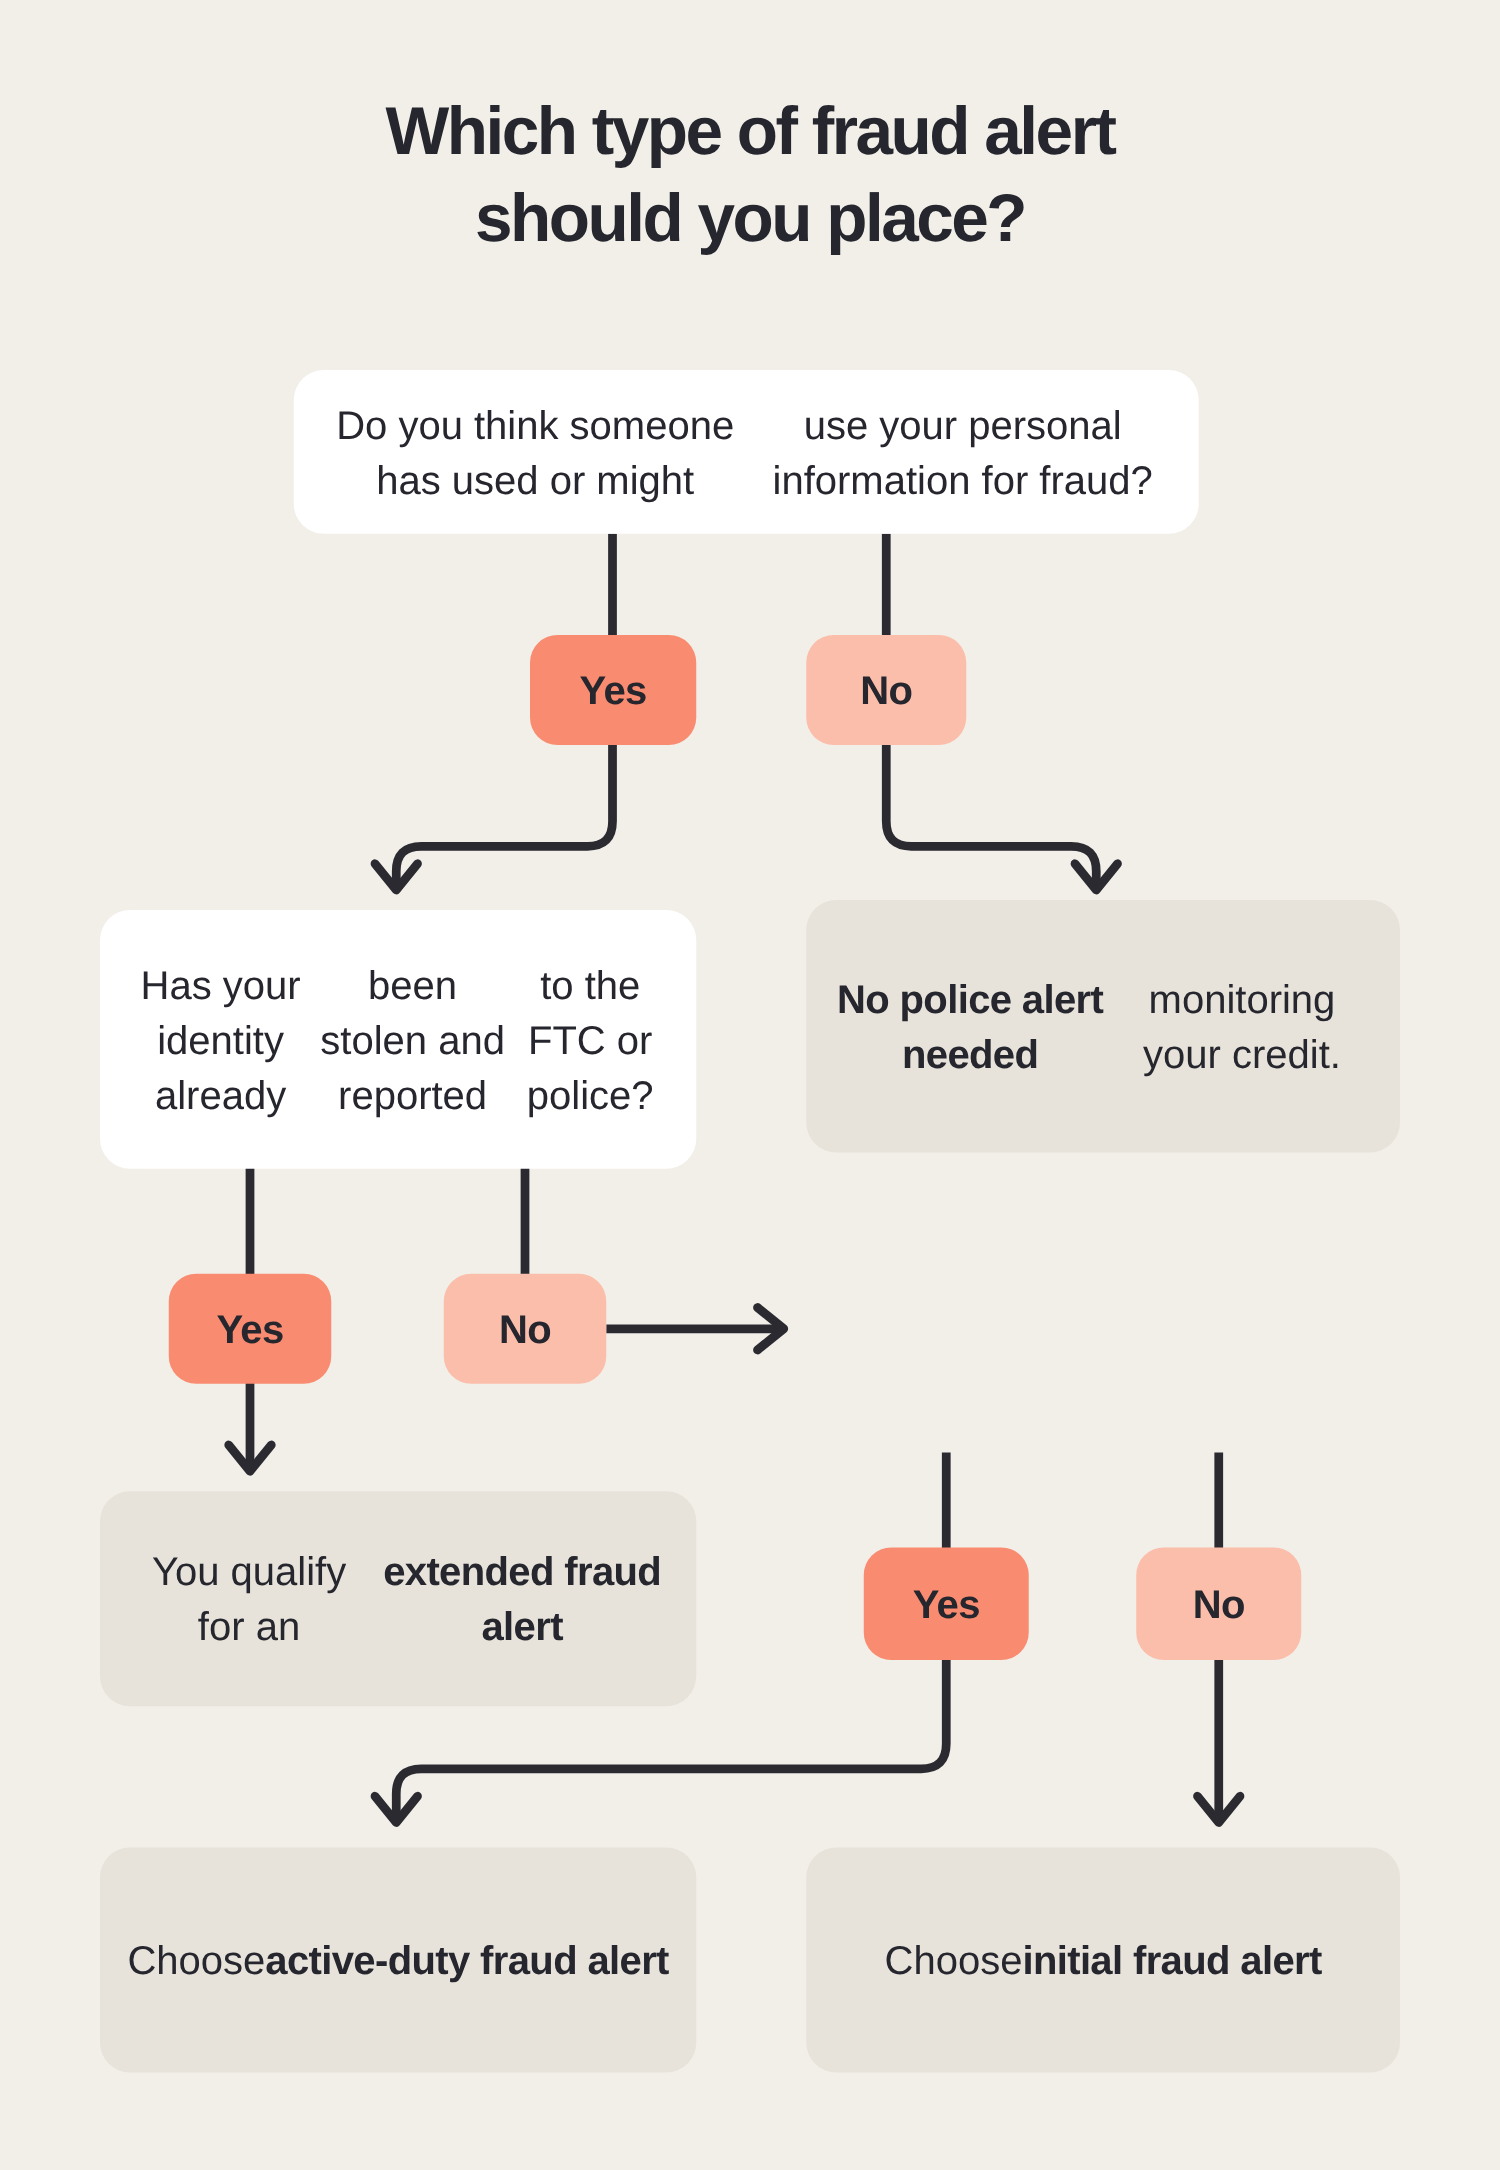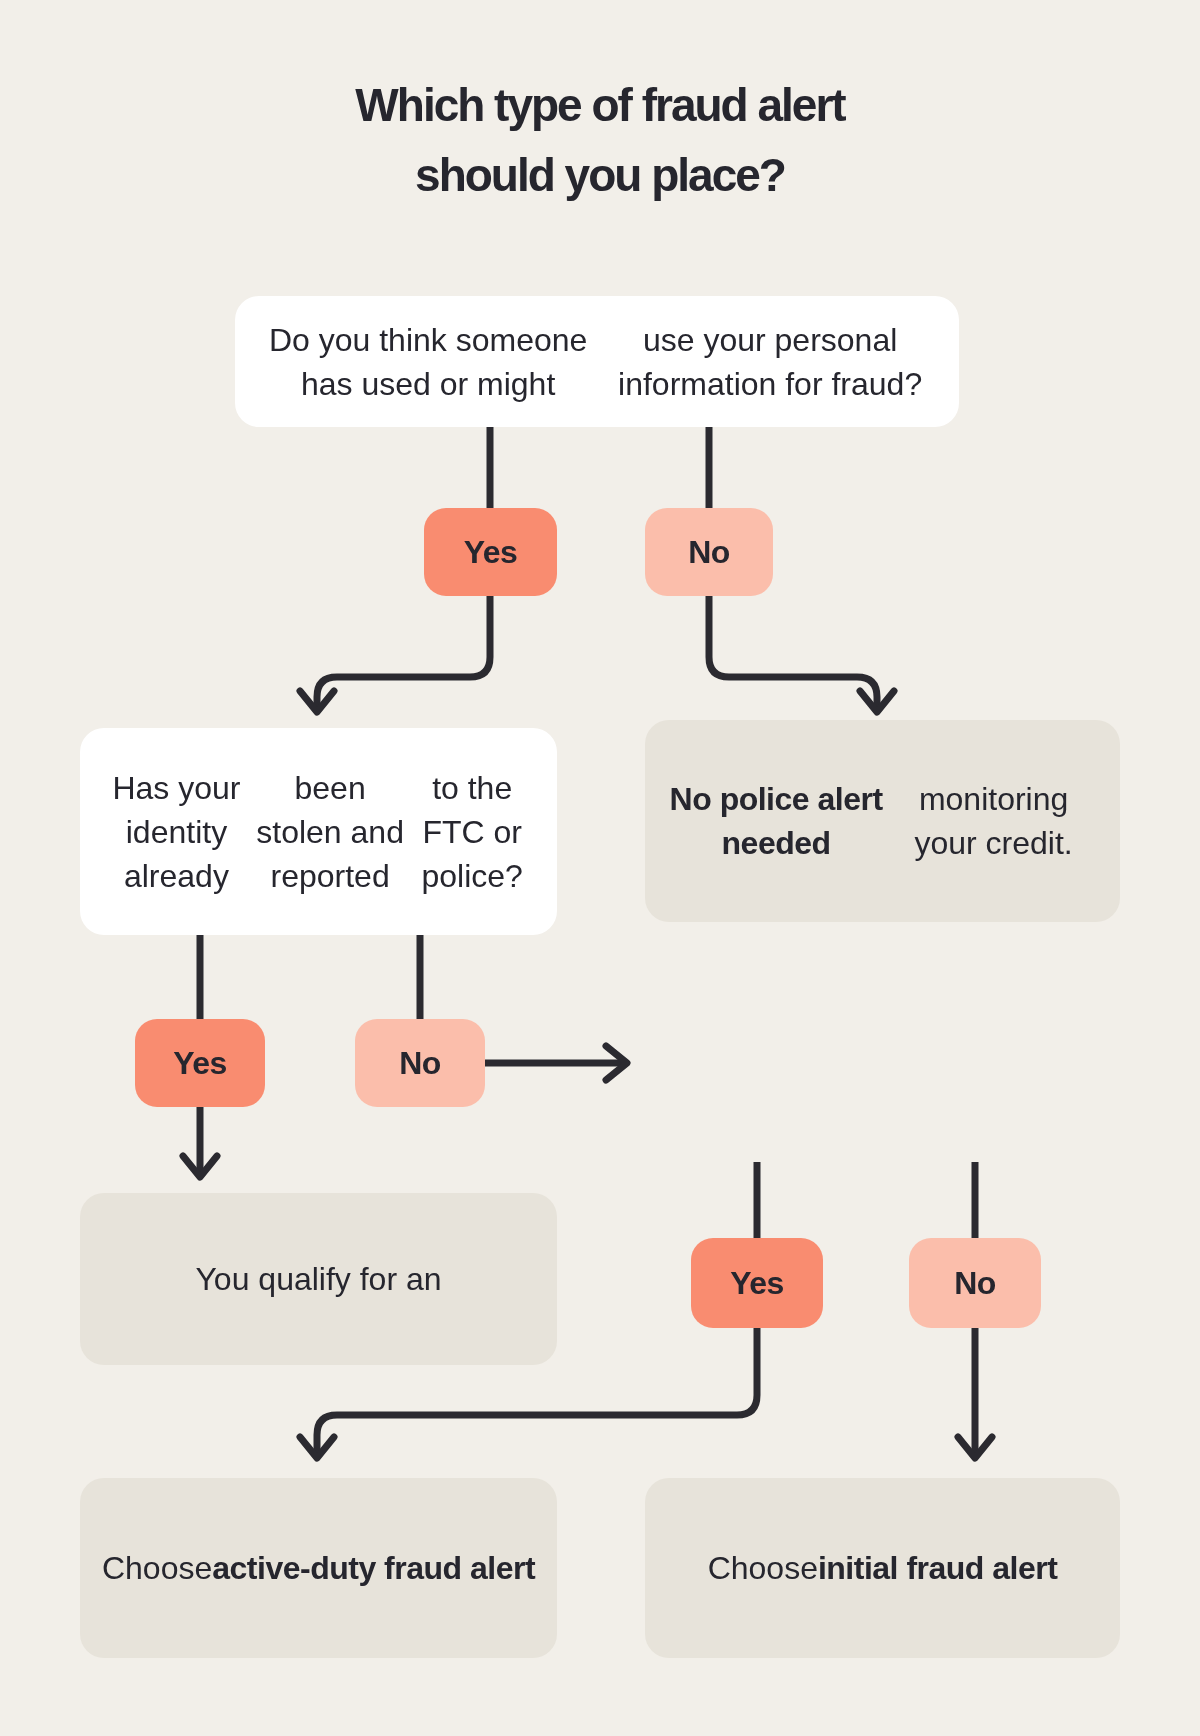--- a/index.html
+++ b/index.html
@@ -14,21 +14,21 @@
   *{box-sizing:border-box;}
   html,body{margin:0;padding:0;}
   body{background:var(--background);}
   .canvas{
     position:relative;width:1200px;height:1736px;overflow:hidden;
     background:var(--background);
     font-family:"Liberation Sans",sans-serif;color:var(--text-dark);
   }
   .title{
     position:absolute;top:70px;left:0;width:100%;
-    text-align:center;font-weight:700;font-size:46px;line-height:70px;
+    text-align:center;font-weight:700;font-size:54px;line-height:70px;
     letter-spacing:-2px;color:var(--text-dark);
   }
   svg.connectors{position:absolute;left:0;top:0;z-index:1;}
   .connector{fill:none;stroke:var(--connector);stroke-width:7;}
   .connector.rounded{stroke-linejoin:round;}
   .connector.head{stroke-linecap:round;stroke-linejoin:round;}
   .node{
     position:absolute;z-index:2;display:flex;flex-direction:row;
     align-items:center;justify-content:center;text-align:center;
     font-size:32px;line-height:44px;padding:10px 20px;
@@ -97,20 +97,21 @@
     <div class="bold">No police alert needed</div>
     <div>monitoring your credit.</div>
   </div>
 
   <div class="badge yes" style="left:135px;top:1019px;width:130px;height:88px;">Yes</div>
   <div class="badge no" style="left:355px;top:1019px;width:130px;height:88px;">No</div>
 
 
   <div class="node card-neutral" style="left:80px;top:1193px;width:477px;height:172px;">
     <div>You qualify for an</div>
+    <div class="bold">extended fraud alert</div>
   </div>
 
   <div class="badge yes" style="left:691px;top:1238px;width:132px;height:90px;">Yes</div>
   <div class="badge no" style="left:909px;top:1238px;width:132px;height:90px;">No</div>
 
   <div class="node card-neutral" style="left:80px;top:1478px;width:477px;height:180px;">
     <div>Choose</div>
     <div class="bold">active-duty fraud alert</div>
   </div>
 

